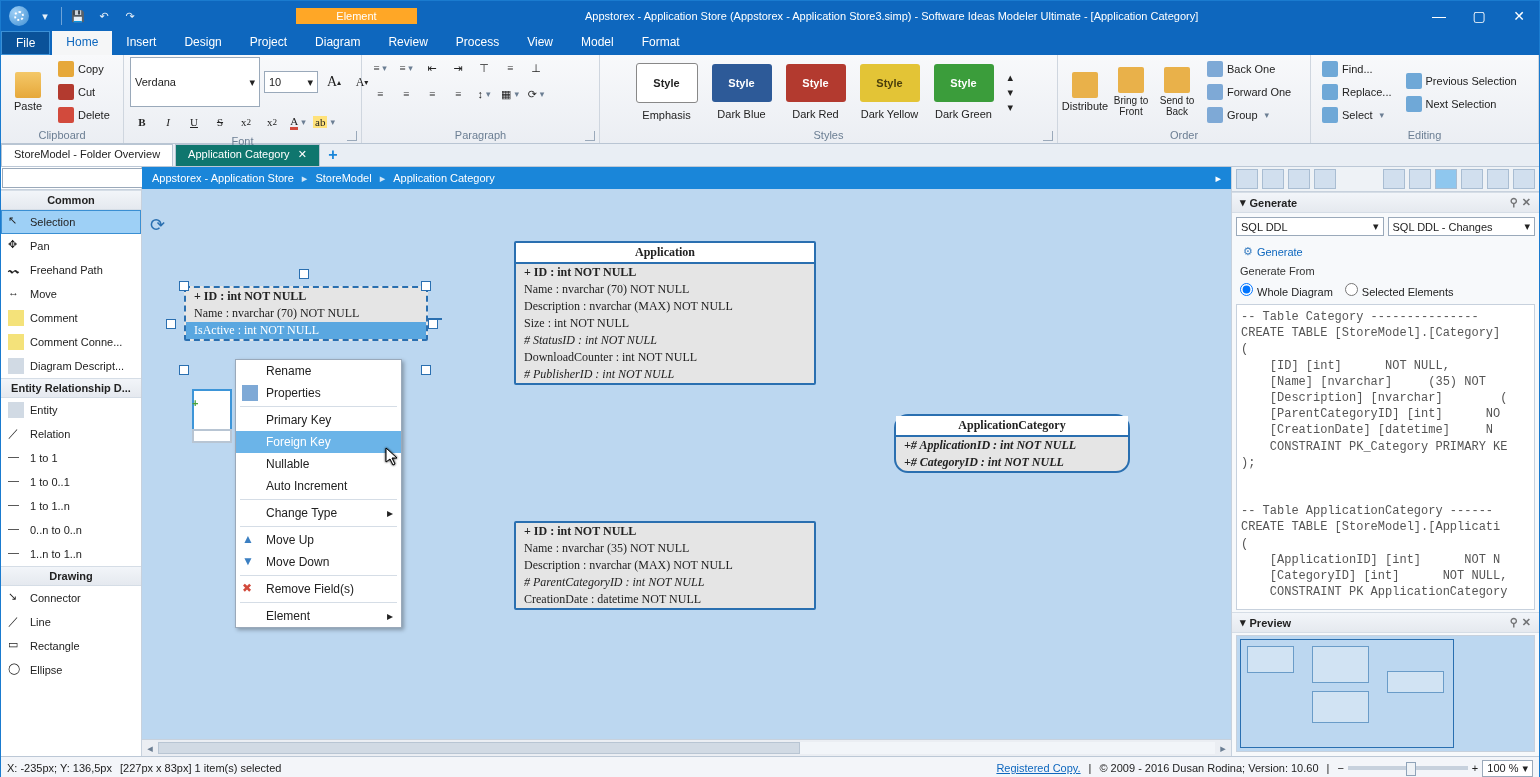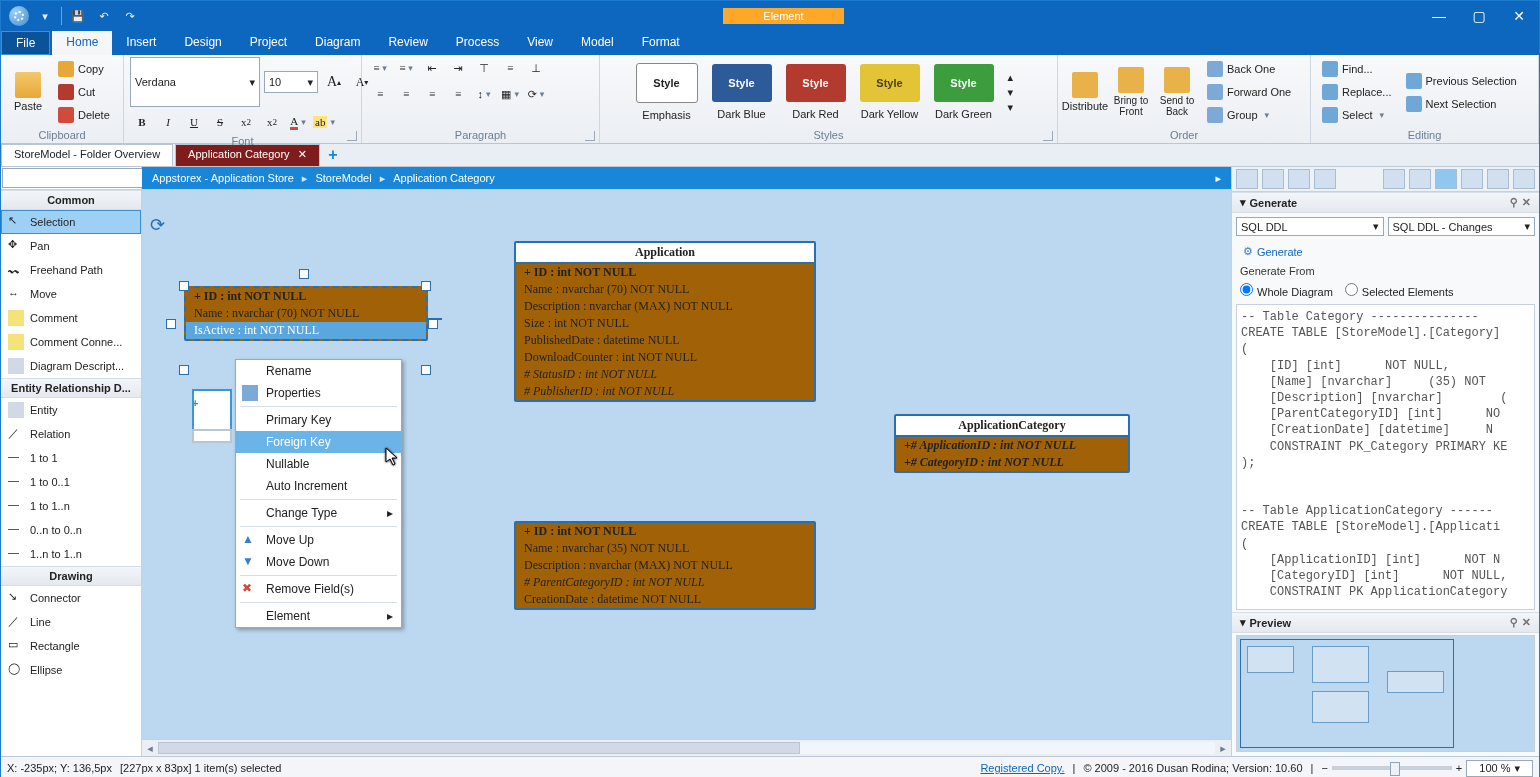--- a/index.html
+++ b/index.html
@@ -37,40 +37,40 @@
   .font-combo { width:120px; height:20px; border:1px solid #9aa9ba; background:#fff; padding:14px 4px; display:flex; align-items:center; justify-content:space-between;}
   .size-combo { width:44px; height:20px; border:1px solid #9aa9ba; background:#fff; padding:0 4px; display:flex; align-items:center; justify-content:space-between;}
   .fmtbtns { display:flex; gap:2px;}
   .fmtbtn { width:22px; height:20px; border:1px solid transparent; display:flex; align-items:center; justify-content:center; font-family:"Times New Roman",serif;}
   .stylebox { width:60px; height:38px; border-radius:3px; color:#fff; display:flex; align-items:center; justify-content:center; font-size:11px; font-weight:bold;}
   .stylecol { display:flex; flex-direction:column; align-items:center; gap:6px;}
   .ordercol { display:flex; flex-direction:column; gap:1px;}
   
   .doctabs { height:22px; background:#e9eef4; border-bottom:1px solid #bcc8d6; display:flex; align-items:stretch;}
   .doctab { padding:3px 12px; border:1px solid #b8c5d3; border-bottom:none; background:#fff; font-size:11px; margin-right:2px;}
-  .doctab.active{ background:#7f1d1d; color:#fff; }
+  .doctab.active{ background:#0f766e; color:#fff; }
   .doctab .close{ margin-left:8px;}
   .addtab { width:22px; display:flex;align-items:center;justify-content:center;color:#1a86d9;font-weight:bold;font-size:16px;}
   
   .mainrow { display:flex; height:calc(100% - 30px - 24px - 88px - 22px - 22px); }
   
   .toolbox { width:140px; border-right:1px solid #c7d1dd; background:#fff; display:flex; flex-direction:column; }
   .search { height:22px; display:flex; border-bottom:1px solid #c7d1dd;}
   .search input { flex:1; border:1px solid #9aa9ba; margin:1px; padding:0 4px; font-family:inherit; font-size:11px;}
   .search .go { width:22px; display:flex;align-items:center;justify-content:center; border:1px solid #9aa9ba; margin:1px 1px 1px 0; background:#f7f9fb;}
   .panelhdr { background:linear-gradient(#f2f5f9,#e5e9ef); text-align:center; font-weight:bold; font-size:11px; padding:3px 0; border-top:1px solid #d5dde6; border-bottom:1px solid #d5dde6;}
   .toolitem { display:flex; align-items:center; gap:6px; padding:3px 6px; font-size:11px; border:1px solid transparent;white-space:nowrap;overflow:hidden;text-overflow:ellipsis;}
   .toolitem.sel { background:#9ed0f6; border:1px solid #3a8fd3;}
   .ticon { width:16px; height:16px; display:inline-block;}
   
   .canvaswrap { flex:1; display:flex; flex-direction:column; }
   .breadcrumb { height:22px; background:#1a86d9; color:#fff; display:flex; align-items:center; padding:0 10px; font-size:11px; gap:8px;}
   .breadcrumb .sep{opacity:.8;}
   .canvas { flex:1; background:#bcd7f0; position:relative; overflow:hidden;}
-  .entity { position:absolute; background:#a16207; border:2px solid #2a6fb0; border-radius:2px; font-family:Verdana; font-size:12px;}
+  .entity { position:absolute; background:#e5e5e5; border:2px solid #2a6fb0; border-radius:2px; font-family:Verdana; font-size:12px;}
   .entity.sel { border:2px dashed #2a6fb0;}
   .entity .ehdr { background:#fff; font-weight:bold; text-align:center; padding:2px 4px; border-bottom:2px solid #2a6fb0;}
   .entity .erow { padding:1px 8px; font-size:12px; white-space:nowrap;}
   .entity .erow.it { font-style:italic;}
   .entity .erow.hl { background:#5aa7e0; color:#fff;}
   .handle { position:absolute; width:8px; height:8px; background:#fff; border:1px solid #2a6fb0;}
   
   .ctxmenu { position:absolute; width:165px; background:#fff; border:1px solid #9aa9ba; box-shadow:2px 2px 4px rgba(0,0,0,.3); font-size:12px;}
   .ctxmenu .mi { display:flex; align-items:center; padding:4px 10px 4px 30px; position:relative;}
   .ctxmenu .mi:hover, .ctxmenu .mi.hov { background:#6bb4e8; color:#fff;}
@@ -95,21 +95,21 @@
   .radios input{margin:0 4px 0 0;}
   .sqlbox{flex:1;background:#fff;border:1px solid #c7d1dd;margin:2px 4px;font-family:"Courier New",monospace;font-size:12px;padding:4px;overflow:hidden;white-space:pre;line-height:1.35;color:#555; min-height:260px;}
   .preview{height:115px;background:#bcd7f0;margin:2px 4px 4px 4px;border:1px solid #c7d1dd;position:relative;}
   
   .statusbar { height:22px; border-top:1px solid #bcc8d6; background:#f3f5f9; display:flex; align-items:center; font-size:11px; padding:0 6px; gap:8px;}
   .statusbar .spacer{flex:1;}
   .statusbar a{color:#0e67be;}
   .zoom { display:flex; align-items:center; gap:4px;}
   .zoom .track{width:120px;height:4px;background:#c7d1dd;position:relative;}
   .zoom .thumb{position:absolute;left:58px;top:-4px;width:8px;height:12px;background:#eef2f6;border:1px solid #8fa3b9;}
-  .zoom .dd{border:1px solid #9aa9ba;background:#fff;padding:1px 12px;display:flex;align-items:center;gap:4px;}
+  .zoom .dd{border:1px solid #9aa9ba;background:#fff;padding:1px 4px;display:flex;align-items:center;gap:4px;}
   
   .connlayer{position:absolute;inset:0;pointer-events:none;}
   .scroll-h{height:16px;background:#ebeef3;border-top:1px solid #c7d1dd;display:flex;align-items:center;}
   .scroll-h .arrow{width:16px;text-align:center;color:#6b7e93;}
   .scroll-h .track{flex:1;height:12px;background:#f2f5f9;position:relative;}
   .scroll-h .th{position:absolute;left:0;width:640px;top:0;bottom:0;background:#d1dae4;border:1px solid #b8c5d3;}
   .cursor-arrow{position:absolute;width:14px;height:20px;pointer-events:none;}
   .cursor-arrow svg{width:14px;height:20px;filter:drop-shadow(0 0 1px #000);}
   .crowfoot{stroke:#2a6fb0;stroke-width:2;fill:none;}
 </style>
@@ -123,20 +123,21 @@
       <span class="gear"></span>
       <span class="qbtn">▾</span>
       <span style="width:1px;height:18px;background:rgba(255,255,255,.4);"></span>
       <span class="qbtn" title="Save">💾</span>
       <span class="qbtn" title="Undo">↶</span>
       <span class="qbtn" title="Redo">↷</span>
     </div>
     <div class="center">
       <span class="context-tab">Element</span>
     </div>
+    <div class="title-text">Appstorex - Application Store (Appstorex - Application Store3.simp)  - Software Ideas Modeler Ultimate - [Application Category]</div>
     <div class="winbtns">
       <div class="winbtn">—</div>
       <div class="winbtn">▢</div>
       <div class="winbtn">✕</div>
     </div>
   </div>
 
   <div class="tabsbar">
     <div class="file">File</div>
     <div class="tab active">Home</div>
@@ -467,35 +468,34 @@
           <div class="lbl">1:1</div>
         </div>
         <div style="position:absolute;left:50px;top:240px;width:36px;height:10px;border:2px solid #b8c5d3;background:#fff;"></div>
 
         <div class="entity" style="left:372px;top:52px;width:298px;">
           <div class="ehdr">Application</div>
           <div class="erow" style="font-weight:bold;">+ ID : int NOT NULL</div>
           <div class="erow">Name : nvarchar (70)  NOT NULL</div>
           <div class="erow">Description : nvarchar (MAX)  NOT NULL</div>
           <div class="erow">Size : int NOT NULL</div>
-          <div class="erow">PublishedDate : datetime NULL</div>
+          <div class="erow it"># StatusID : int NOT NULL</div>
           <div class="erow">DownloadCounter : int NOT NULL</div>
-          <div class="erow it"># StatusID : int NOT NULL</div>
           <div class="erow it"># PublisherID : int NOT NULL</div>
         </div>
 
         <div class="entity" style="left:372px;top:332px;width:298px;">
           <div class="erow" style="font-weight:bold;">+ ID : int NOT NULL</div>
           <div class="erow">Name : nvarchar (35)  NOT NULL</div>
           <div class="erow">Description : nvarchar (MAX)  NOT NULL</div>
           <div class="erow it"># ParentCategoryID : int NOT NULL</div>
           <div class="erow">CreationDate : datetime NOT NULL</div>
         </div>
 
-        <div class="entity" style="left:752px;top:225px;width:232px;">
+        <div class="entity" style="left:752px;top:225px;width:232px;border-radius:14px;">
           <div class="ehdr">ApplicationCategory</div>
           <div class="erow it" style="font-weight:bold;">+# ApplicationID : int NOT NULL</div>
           <div class="erow it" style="font-weight:bold;">+# CategoryID : int NOT NULL</div>
         </div>
 
         <div class="ctxmenu" style="left:93px;top:170px;">
           <div class="mi">
               <span>Rename</span>
             </div>
           <div class="mi">

